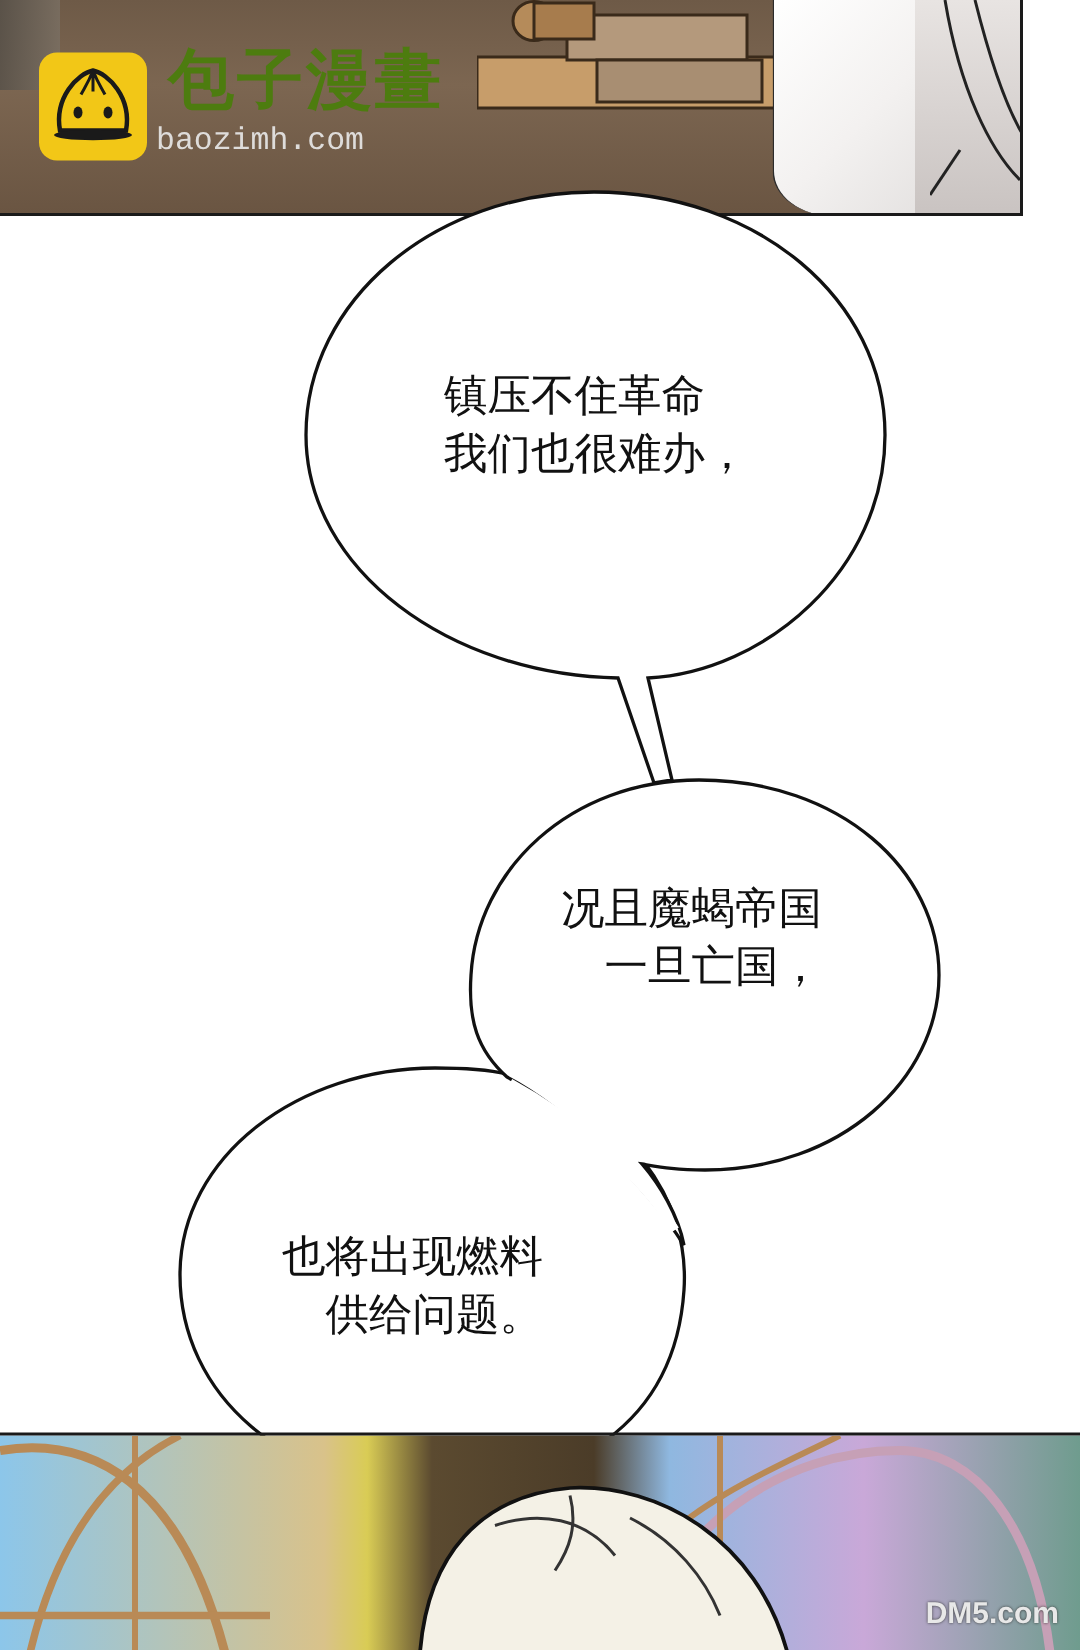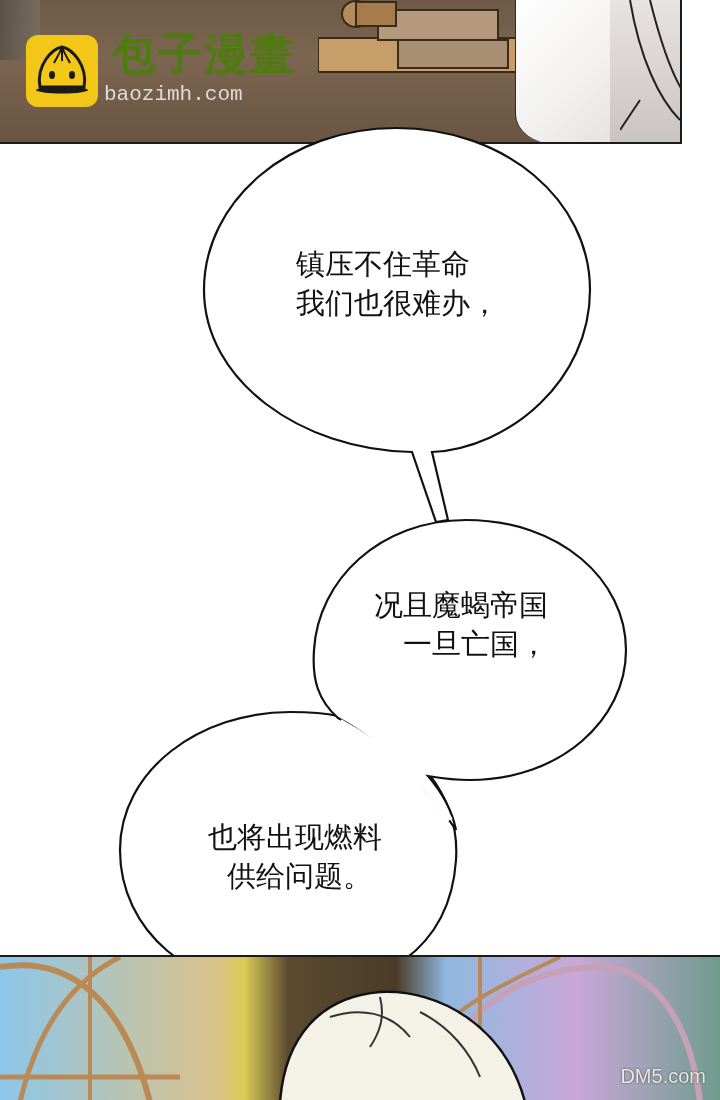--- a/index.html
+++ b/index.html
@@ -22,21 +22,21 @@
   #wm-cn { left:112px; top:32px; font-size:44px; font-weight:bold; color:#4d7c0f; letter-spacing:2px; line-height:1; }
   #wm-url { left:104px; top:84px; font-size:21px; color:#dedcda; line-height:1; font-family:Liberation Mono, monospace; }
 
   
   .bubble-text { position:absolute; font-size:29px; line-height:39px; color:#111; white-space:pre; text-align:center; }
 
   
   #bottom-panel { left:0; top:955px; width:720px; height:145px; overflow:hidden;
     border-top:2px solid #1a1a1a; box-sizing:border-box;
     background:linear-gradient(90deg,#8cc6ea 0%,#d9c28a 30%,#d9cc55 34%,#5b4a30 40%,#4b3c28 55%,#8fb8e0 62%,#c9a8d8 80%,#6f9c8e 100%); }
-  #dm5 { right:14px; bottom:12px; font-size:20px; font-weight:normal; color:#e8e8e8; font-family:"Liberation Sans", sans-serif; text-shadow:0 0 2px #333; }
+  #dm5 { right:14px; bottom:12px; font-size:20px; font-weight:bold; color:#e8e8e8; font-family:"Liberation Sans", sans-serif; text-shadow:0 0 2px #333; }
 </style>
 </head>
 <body>
 
 <div id="top-panel" class="abs">
   <div id="shelf-left" class="abs"></div>
   <svg id="books" class="abs" viewBox="0 0 210 75">
     <rect x="0" y="38" width="200" height="34" fill="#c79d6a" stroke="#3a2a1a" stroke-width="2"></rect>
     <rect x="60" y="10" width="120" height="30" fill="#b4997c" stroke="#3a2a1a" stroke-width="2"></rect>
     <rect x="80" y="40" width="110" height="28" fill="#a88e72" stroke="#3a2a1a" stroke-width="2"></rect>
@@ -90,21 +90,21 @@
       C318 700 312 680 314 650
       C318 580 380 520 466 520 Z" fill="#fff" stroke="#111" stroke-width="2.2"></path>
 
   <path d="M340 722 C380 744 425 780 450 820" stroke="#fff" stroke-width="6" fill="none"></path>
 </svg>
 
 <div class="bubble-text" style="left:296px;top:245px;text-align:left;font-family:Liberation Serif, serif;">镇压不住革命
 我们也很难办，</div>
 <div class="bubble-text" style="left:374px;top:586px;text-align:right;">况且魔蝎帝国
   一旦亡国，</div>
-<div class="bubble-text" style="left:188px;top:818px;text-align:center;margin-left:20px;">也将出现燃料
+<div class="bubble-text" style="left:188px;top:818px;text-align:right;">也将出现燃料
  供给问题。</div>
 
 <div id="bottom-panel" class="abs">
   <svg class="abs" style="left:0;top:0" width="720" height="145">
     <path d="M0 10 C60 0 120 30 150 145" stroke="#b98a56" stroke-width="6" fill="none"></path>
     <path d="M20 145 C40 60 80 20 120 0" stroke="#b98a56" stroke-width="5" fill="none"></path>
     <path d="M0 120 L180 120" stroke="#b98a56" stroke-width="5"></path>
     <path d="M90 0 L90 145" stroke="#b98a56" stroke-width="4"></path>
     <path d="M420 145 C450 60 520 10 600 10 C650 10 690 60 700 145" stroke="#c6a0b6" stroke-width="6" fill="none"></path>
     <path d="M480 0 L480 145" stroke="#b98a56" stroke-width="4"></path>

